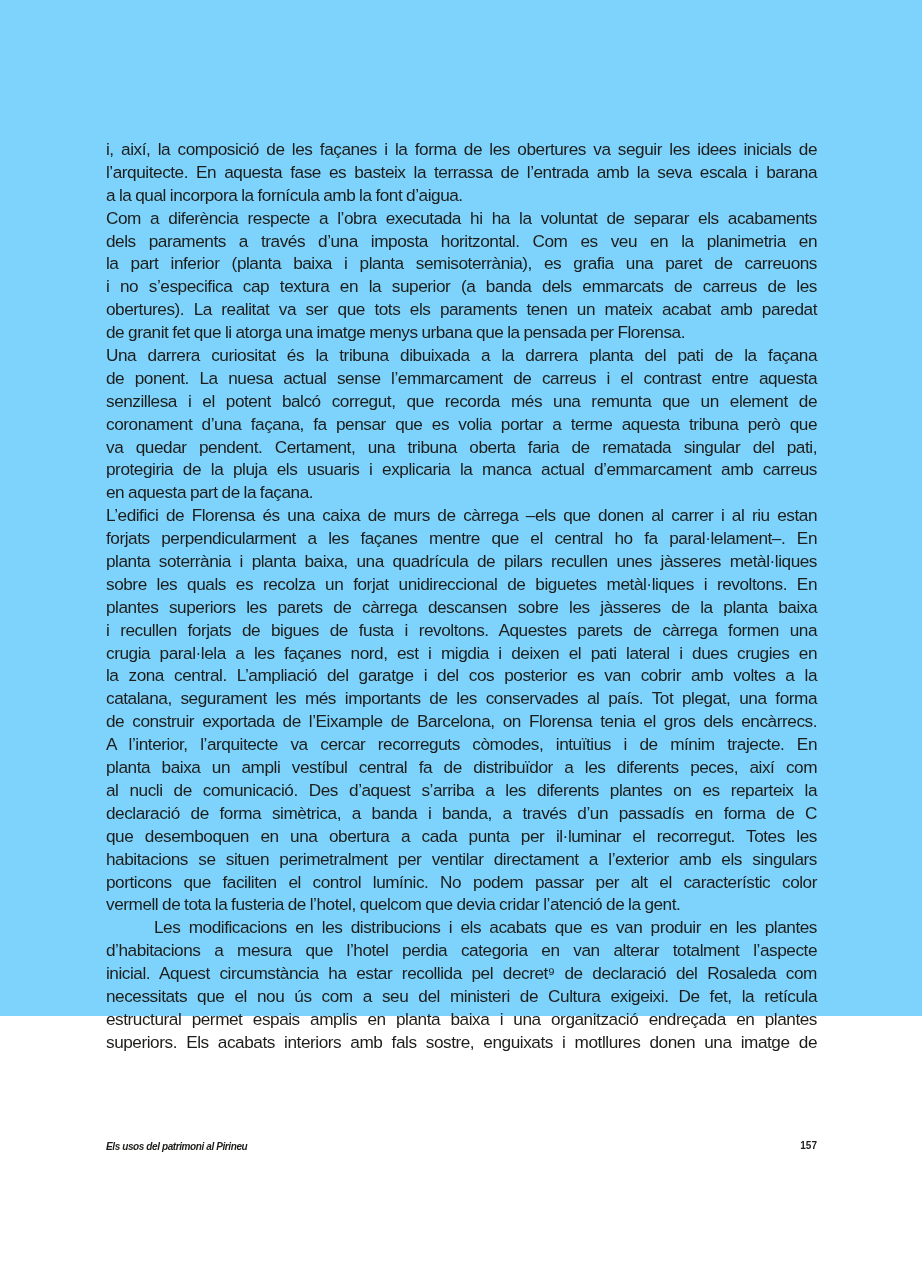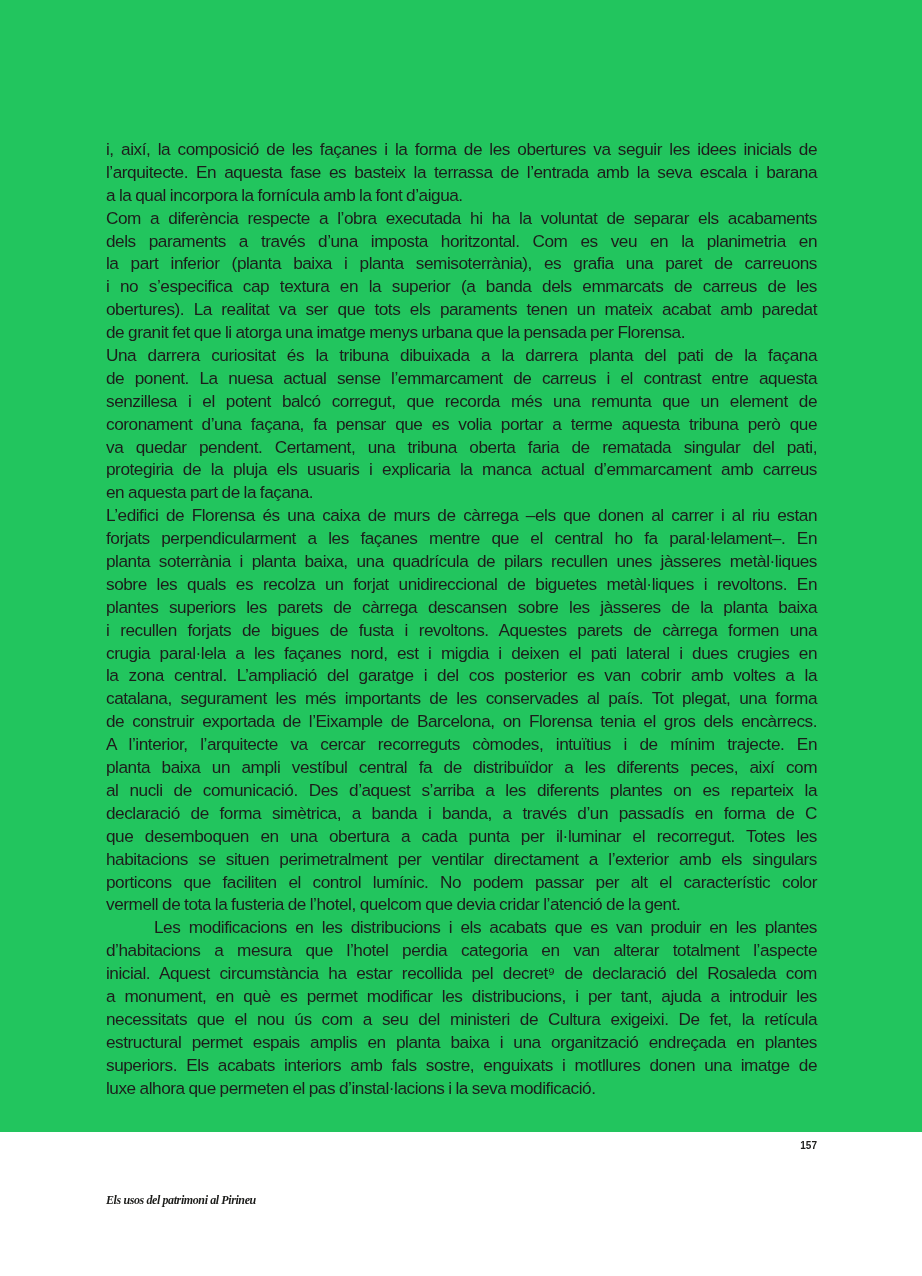--- a/index.html
+++ b/index.html
@@ -1,33 +1,33 @@
 <!DOCTYPE html>
 <html><head>
 <meta charset="utf-8">
 <style>
   html, body { margin: 0; padding: 0; background: #ffffff; }
   body { width: 922px; height: 1276px; position: relative; overflow: hidden; }
-  .page { position: absolute; left: 0; top: 0; width: 922px; height: 1132px; background: #22c55e; }
+  .page { position: absolute; left: 0; top: 0; width: 922px; height: 1016px; background: #7dd3fc; }
   .body-text {
     position: absolute; left: 106px; top: 138px; width: 711px;
     font-family: "Liberation Sans Narrow", "Liberation Sans", sans-serif;
     font-size: 17.2px; line-height: 22.9px; color: #1d1d1b;
     letter-spacing: -0.45px; word-spacing: -0.5px;
   }
   .line {
     display: block; white-space: nowrap; height: 22.9px;
     text-align: justify; text-align-last: justify;
     overflow: visible;
   }
   .line.last { text-align-last: left; }
   .footer-title {
-    position: absolute; left: 106px; top: 1193px;
-    font-family: Liberation Serif, serif; font-style: italic; font-weight: bold;
-    font-size: 12px; color: #1d1d1b; letter-spacing: -0.4px;
+    position: absolute; left: 106px; top: 1141px;
+    font-family: Liberation Sans, sans-serif; font-style: italic; font-weight: bold;
+    font-size: 10px; color: #1d1d1b; letter-spacing: -0.4px;
   }
   .footer-page {
     position: absolute; right: 105px; top: 1140px;
     font-family: "Liberation Sans", sans-serif; font-weight: bold;
     font-size: 10px; color: #1d1d1b;
   }
 </style>
 </head>
 <body>
 
@@ -80,23 +80,21 @@
       <span class="line" style="white-space: normal;">que desemboquen en una obertura a cada punta per il·luminar el recorregut. Totes les</span>
       <span class="line" style="white-space: normal;">habitacions se situen perimetralment per ventilar directament a l’exterior amb els singulars</span>
       <span class="line" style="white-space: normal;">porticons que faciliten el control lumínic. No podem passar per alt el característic color</span>
       <span class="line last" style="white-space: normal;">vermell de tota la fusteria de l’hotel, quelcom que devia cridar l’atenció de la gent.</span>
     </div>
 
     <div>
       <span class="line" style="white-space: normal; margin-left: 48px;">Les modificacions en les distribucions i els acabats que es van produir en les plantes</span>
       <span class="line" style="white-space: normal;">d’habitacions a mesura que l’hotel perdia categoria en van alterar totalment l’aspecte</span>
       <span class="line" style="white-space: normal;">inicial. Aquest circumstància ha estar recollida pel decret⁹ de declaració del Rosaleda com</span>
-      <span class="line" style="white-space: normal;">a monument, en què es permet modificar les distribucions, i per tant, ajuda a introduir les</span>
       <span class="line" style="white-space: normal;">necessitats que el nou ús com a seu del ministeri de Cultura exigeixi. De fet, la retícula</span>
       <span class="line" style="white-space: normal;">estructural permet espais amplis en planta baixa i una organització endreçada en plantes</span>
       <span class="line" style="white-space: normal;">superiors. Els acabats interiors amb fals sostre, enguixats i motllures donen una imatge de</span>
-      <span class="line last" style="white-space: normal;">luxe alhora que permeten el pas d’instal·lacions i la seva modificació.</span>
     </div>
   </div>
 
   <div class="footer-title">Els usos del patrimoni al Pirineu</div>
   <div class="footer-page">157</div>
 </div>
 
 </body></html>

